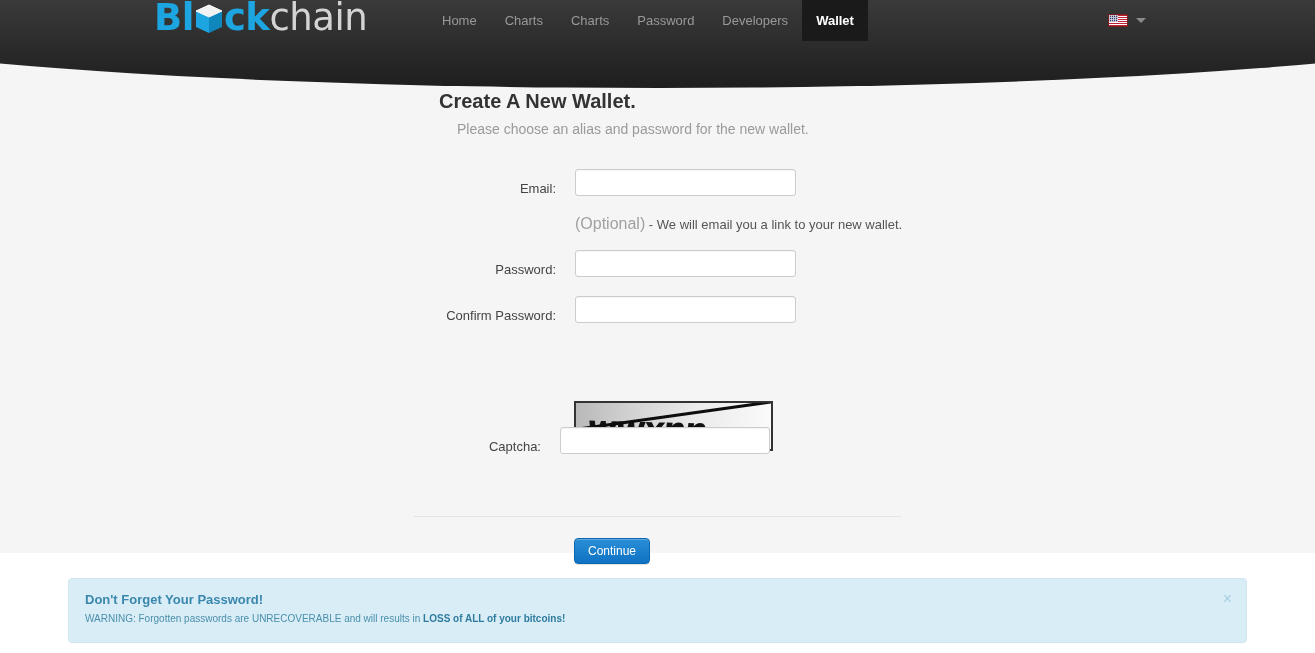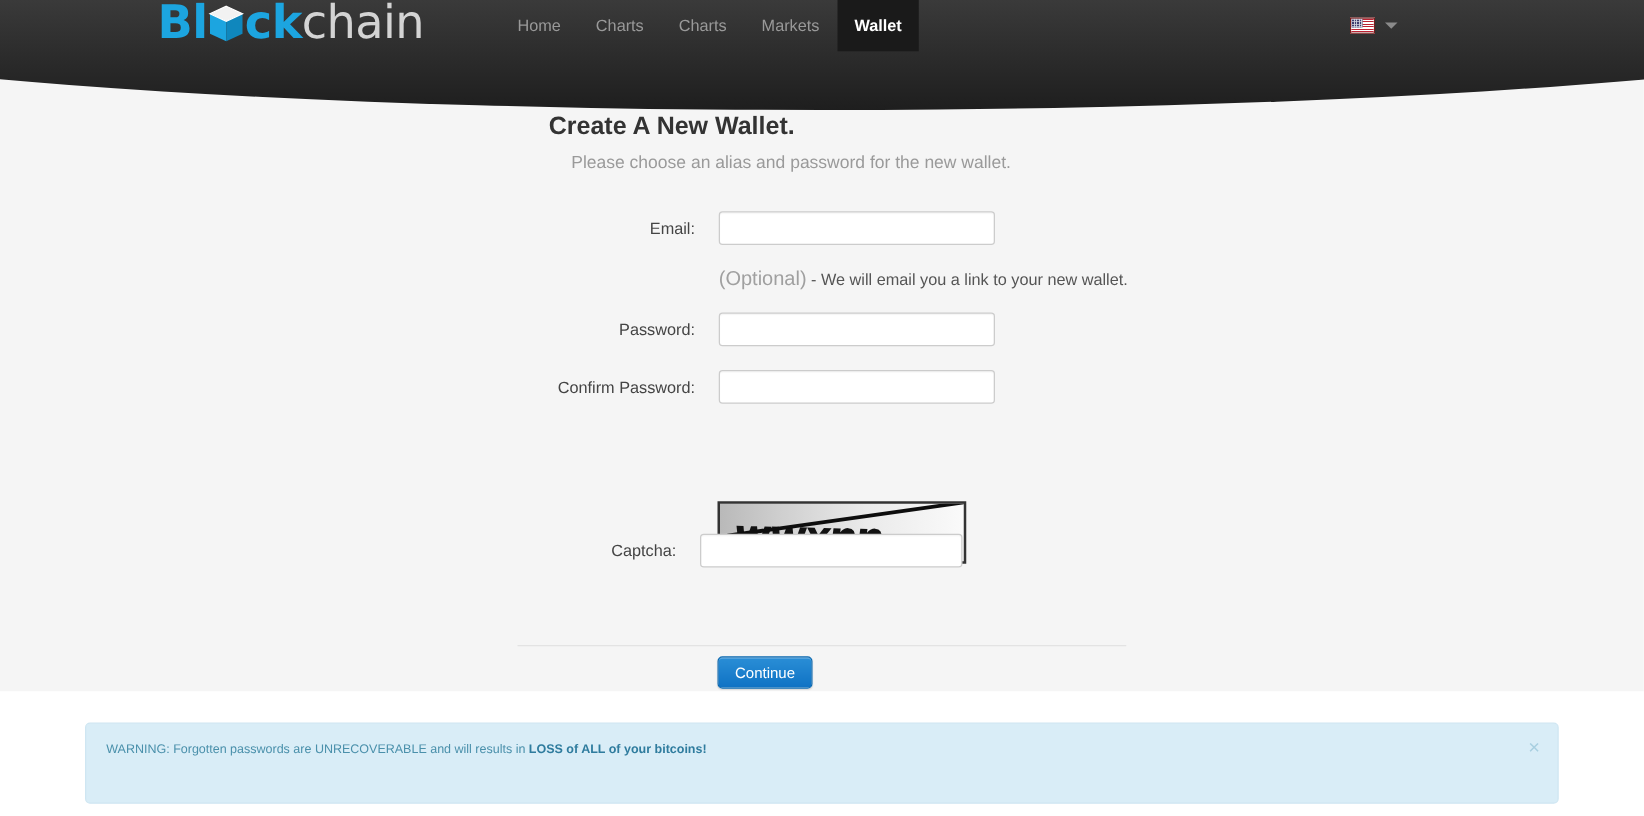--- a/index.html
+++ b/index.html
@@ -28,21 +28,21 @@
     top: 0;
     width: 1900px;
     height: 88px;
     background: linear-gradient(to bottom, #3a3a3a 0%, #2c2c2c 50%, #1e1e1e 100%);
     border-radius: 0 0 50% 50% / 0 0 100% 100%;
     z-index: 1;
   }
   .header-inner {
     position: relative;
     z-index: 3;
-    width: 1198px; height: 41px;
+    width: 1198px; height: 41px; margin-left: 28px;
   }
 
   .logo {
     position: absolute;
     left: 126px;
     top: -3px;
     font-size: 37px;
     line-height: 41px;
     letter-spacing: -0.5px;
     white-space: nowrap;
@@ -162,21 +162,21 @@
     font-size: 14px;
     color: #9a9a9a;
   }
 
   
   .form { position: absolute; left:0; top:0; width:1315px; }
 
   .frow {
     position: absolute;
     display: flex;
-    align-items: center;
+    align-items: flex-end;
   }
   .flabel {
     width: 139px;
     text-align: right;
     padding-right: 19px;
     font-size: 13px;
     color: #444444;
   }
   .finput {
     width: 221px;
@@ -243,21 +243,21 @@
 
   .divider {
     position: absolute;
     left: 414px; top: 475px;
     width: 487px; height: 1px;
     background: #e3e3e3;
   }
 
   .btn-continue {
     position: absolute;
-    left: 574px; top: 484px;
+    left: 574px; top: 497px;
     height: 26px;
     padding: 0 13px;
     border: 1px solid #0a68b0;
     border-radius: 4px;
     background: linear-gradient(to bottom, #2a8ed6 0%, #0f72c4 100%);
     color: #ffffff;
     font-size: 12px;
     font-family: "Liberation Sans", sans-serif;
     cursor: pointer;
     box-shadow: inset 0 1px 0 rgba(255,255,255,.25), 0 1px 1px rgba(0,0,0,.12);
@@ -313,21 +313,22 @@
         <polygon points="2,9 15,15 15,31 2,25" fill="#1ca5e0"></polygon>
         <polygon points="28,9 15,15 15,31 28,25" fill="#0f87bd"></polygon>
         <polygon points="15,3 28,9 15,15 2,9" fill="none" stroke="#ffffff" stroke-width="1"></polygon>
       </svg></span><span class="lg-ck">ck</span><span class="lg-chain">chain</span>
     </div>
 
     <nav class="nav">
       <a class="nav-item" href="#">Home</a>
       <a class="nav-item" href="#">Charts</a>
       <a class="nav-item" href="#">Charts</a>
-      <a class="nav-item" href="#">Markets</a>
+      <a class="nav-item" href="#">Password</a>
+      <a class="nav-item" href="#">Developers</a>
       <a class="nav-item active" href="#">Wallet</a>
     </nav>
 
     <div class="lang">
       <span class="flag">
         <span class="stripes"></span>
         <span class="canton"></span>
       </span>
       <span class="caret"></span>
     </div>
@@ -373,16 +374,17 @@
 
     <div class="divider"></div>
 
     <button class="btn-continue">Continue</button>
 
   </div>
 </div>
 
 <div class="alert">
   <button class="alert-close">×</button>
+  <div class="alert-strong">Don't Forget Your Password!</div>
   <div class="alert-text">
     <span>WARNING: Forgotten passwords are UNRECOVERABLE and will results in </span><b>LOSS of ALL of your bitcoins!</b>
   </div>
 </div>
 
 </body></html>

